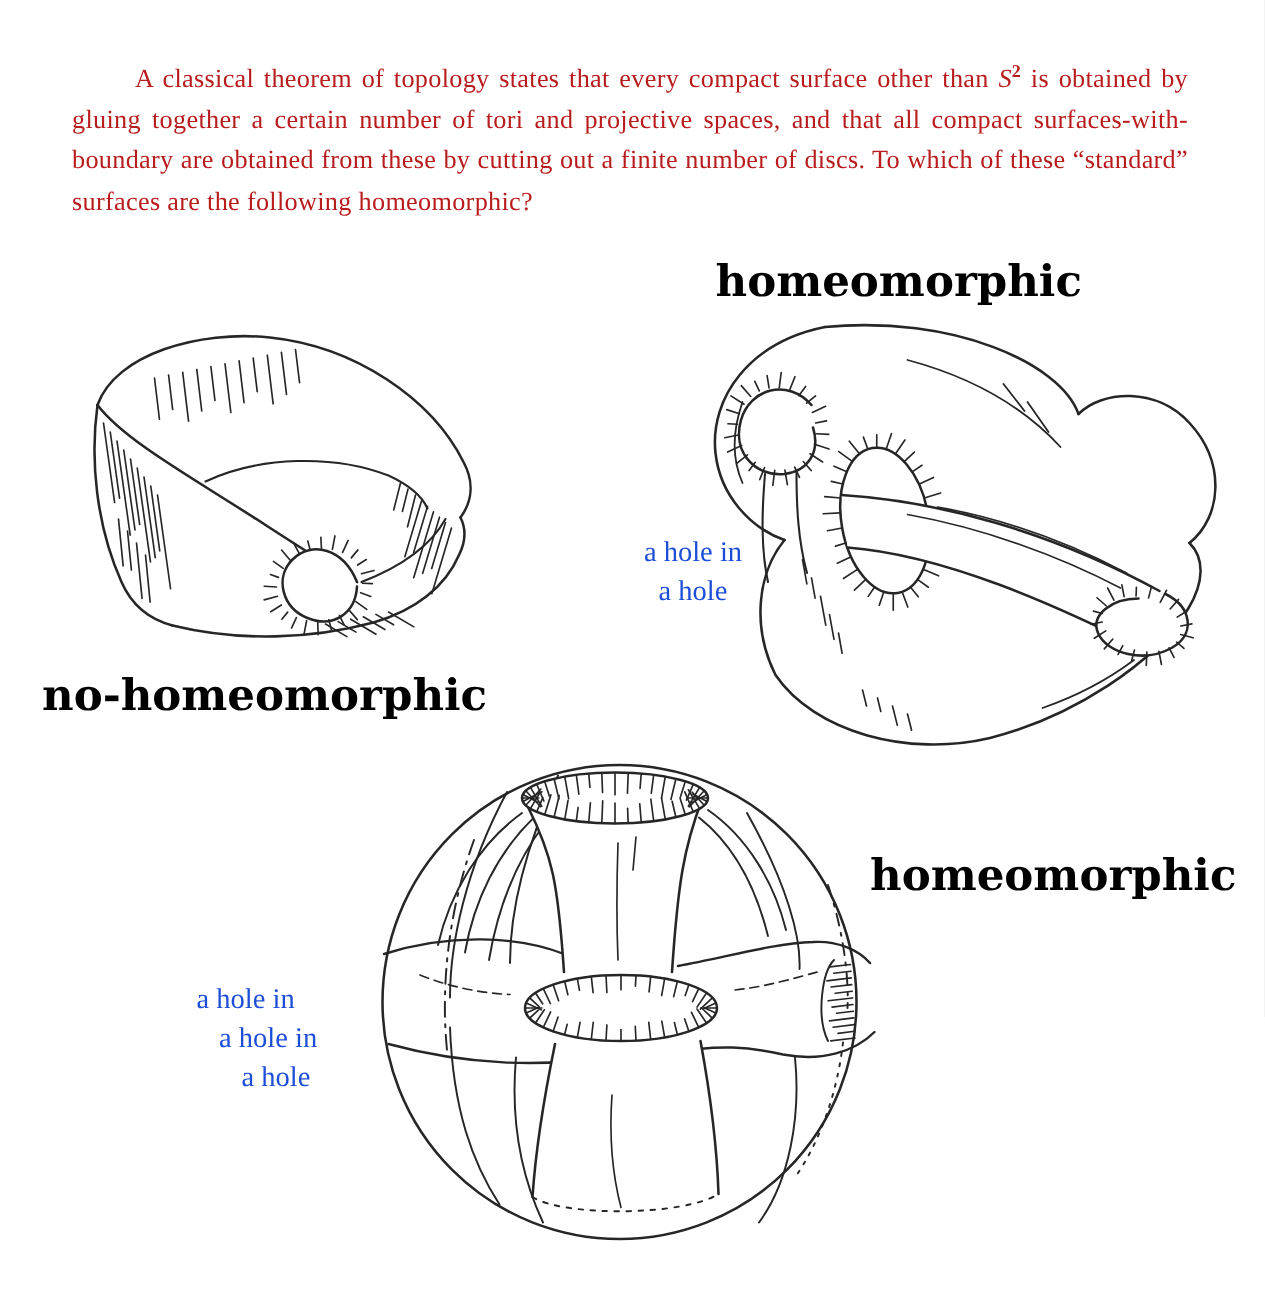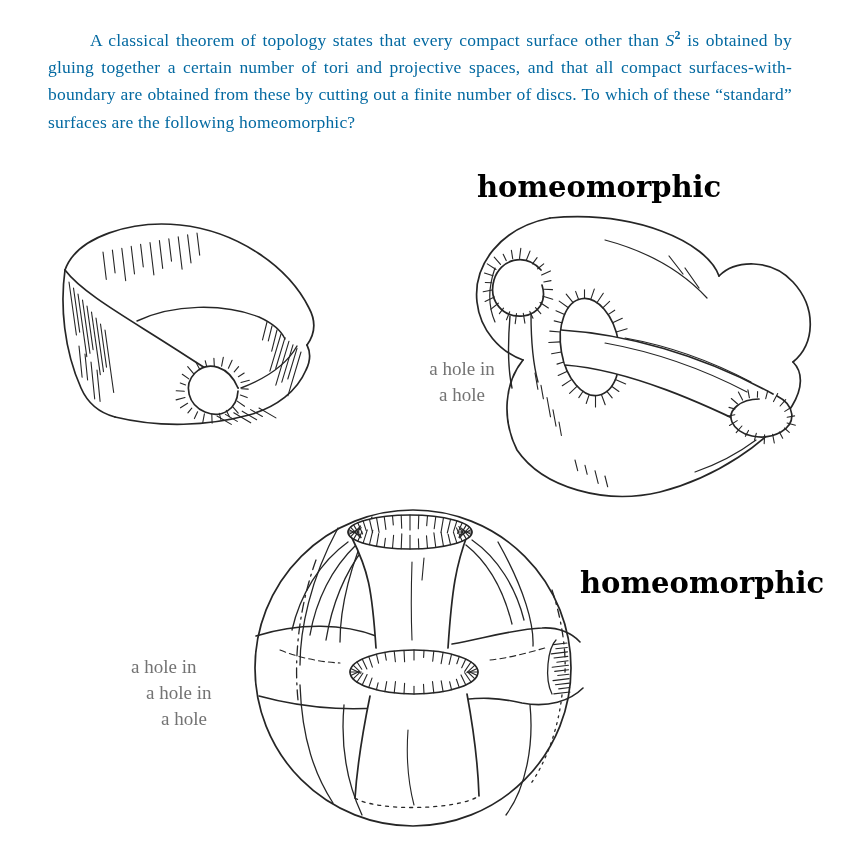--- a/index.html
+++ b/index.html
@@ -3,51 +3,52 @@
 <meta charset="utf-8">
 <style>
   html,body{margin:0;padding:0;background:#e9e9e9;}
   #page{
     position:relative;width:843px;height:861px;margin:0 auto;
     background:#ffffff;overflow:hidden;
     font-family:"Liberation Serif","DejaVu Serif",serif;
     color:#1c1c1c;
   }
   .para{
-    position:absolute;left:48px;top:4px;width:744px;
+    position:absolute;left:48px;top:16px;width:744px;
     font-size:17.5px;line-height:27.5px;text-align:justify;
-    text-indent:42px;letter-spacing:0.2px;color:#0369a1;
+    text-indent:42px;letter-spacing:0.2px;color:#b91c1c;
   }
   .para .mathS{font-style:italic;}
   .para sup{font-weight:bold;font-size:12px;}
   .annot{
     position:absolute;
     font-family:"DejaVu Serif","Liberation Serif",serif;
     font-weight:bold;
     font-size:29px;color:#000;white-space:nowrap;
   }
   .figlabel{
-    position:absolute;font-size:19px;line-height:26px;color:#737373;
+    position:absolute;font-size:19px;line-height:26px;color:#1d4ed8;
     white-space:nowrap;
   }
   .figlabel .ln{display:block;}
   .figlabel .ind1{padding-left:0px;}
   .figlabel .ind2{padding-left:15px;}
   .figlabel .ind3{padding-left:30px;}
   svg{position:absolute;overflow:visible;}
   svg path,svg ellipse,svg circle,svg line{vector-effect:non-scaling-stroke;}
 </style>
 </head>
 <body>
 
 <div id="page">
 
   <p class="para"><span>A classical theorem of topology states that every compact surface other than </span><span class="mathS">S</span><sup>2</sup><span> is obtained by gluing together a certain number of tori and projective spaces, and that all compact surfaces-with-boundary are obtained from these by cutting out a finite number of discs.  To which of these “standard” surfaces are the following homeomorphic?</span></p>
 
   <div class="annot" style="left:477px;top:170px;">homeomorphic</div>
+  <div class="annot" style="left:28px;top:446px;">no-homeomorphic</div>
   <div class="annot" style="left:580px;top:566px;">homeomorphic</div>
 
   <div class="figlabel" style="left:412px;top:356px;width:100px;text-align:center;">
     <span class="ln">a hole in</span>
     <span class="ln">a hole</span>
   </div>
   <div class="figlabel" style="left:131px;top:654px;">
     <span class="ln ind1">a hole in</span>
     <span class="ln ind2">a hole in</span>
     <span class="ln ind3">a hole</span>

